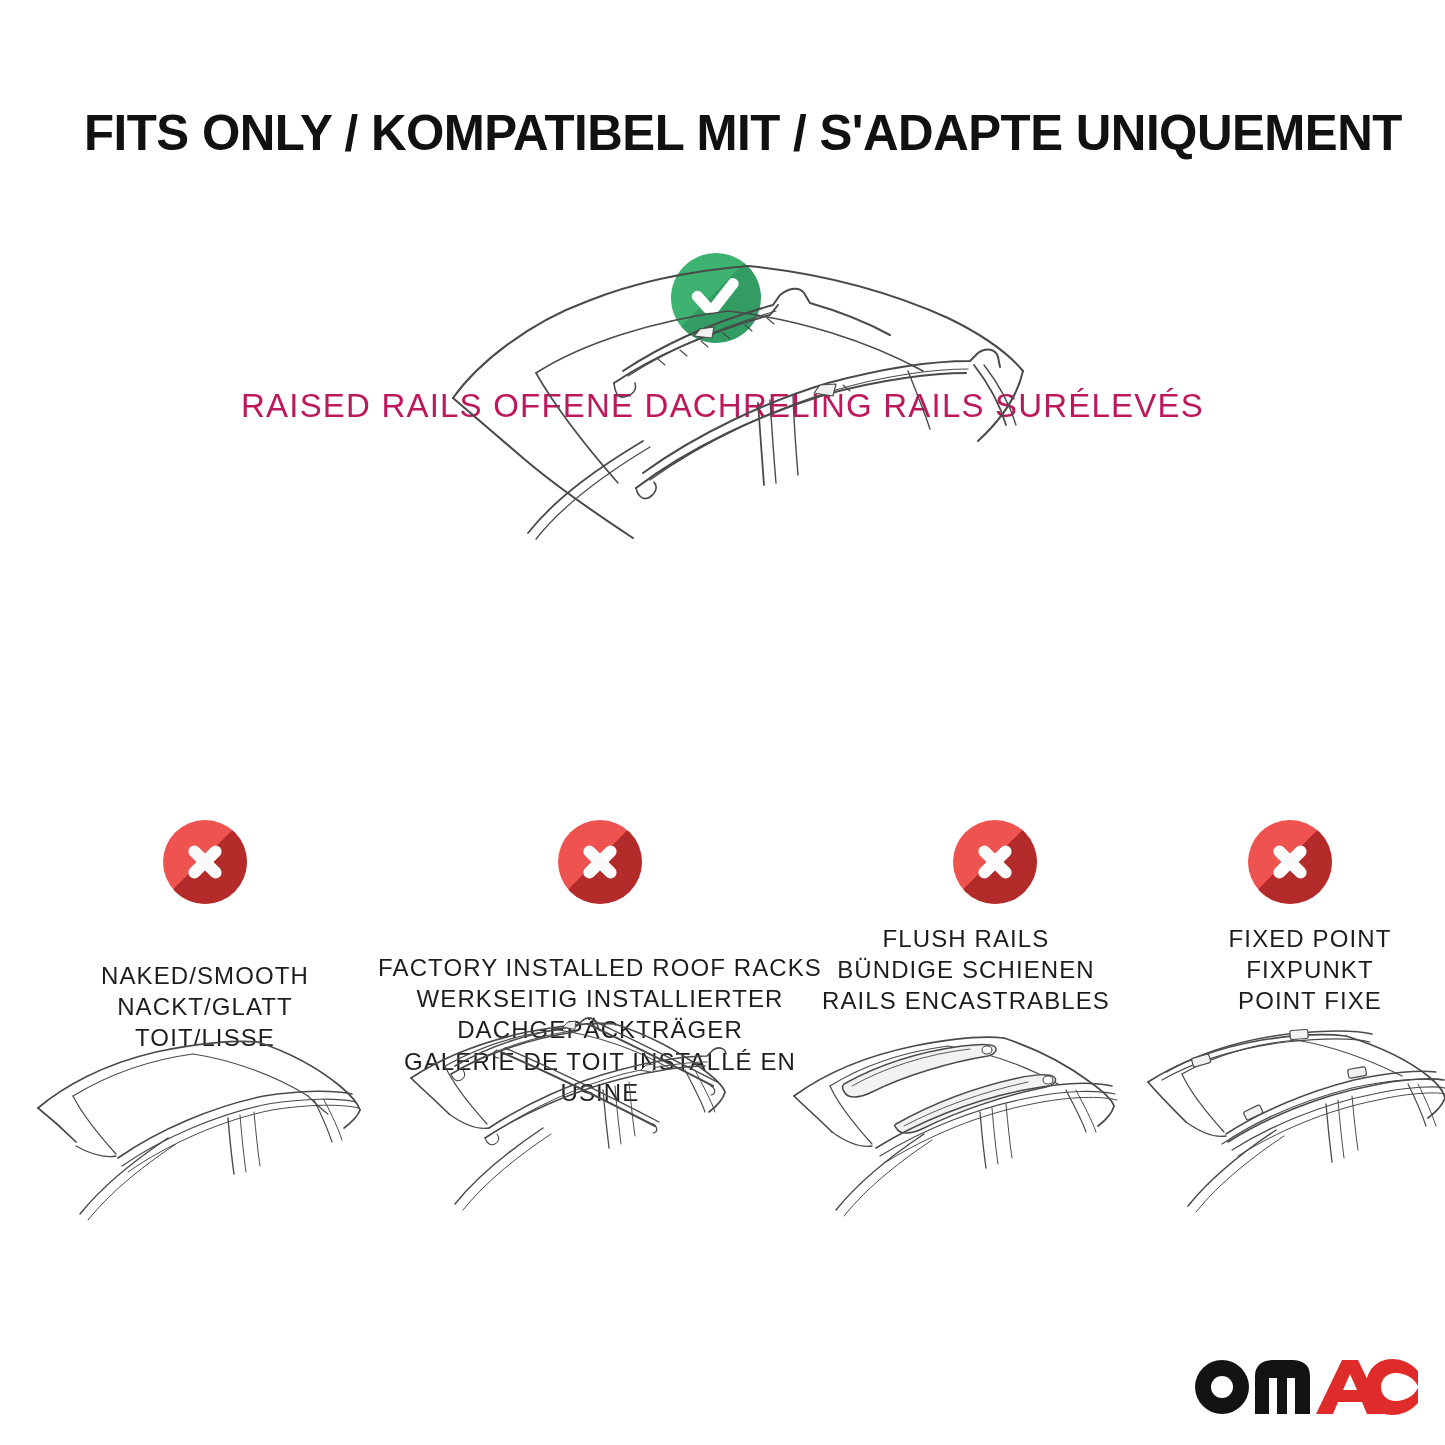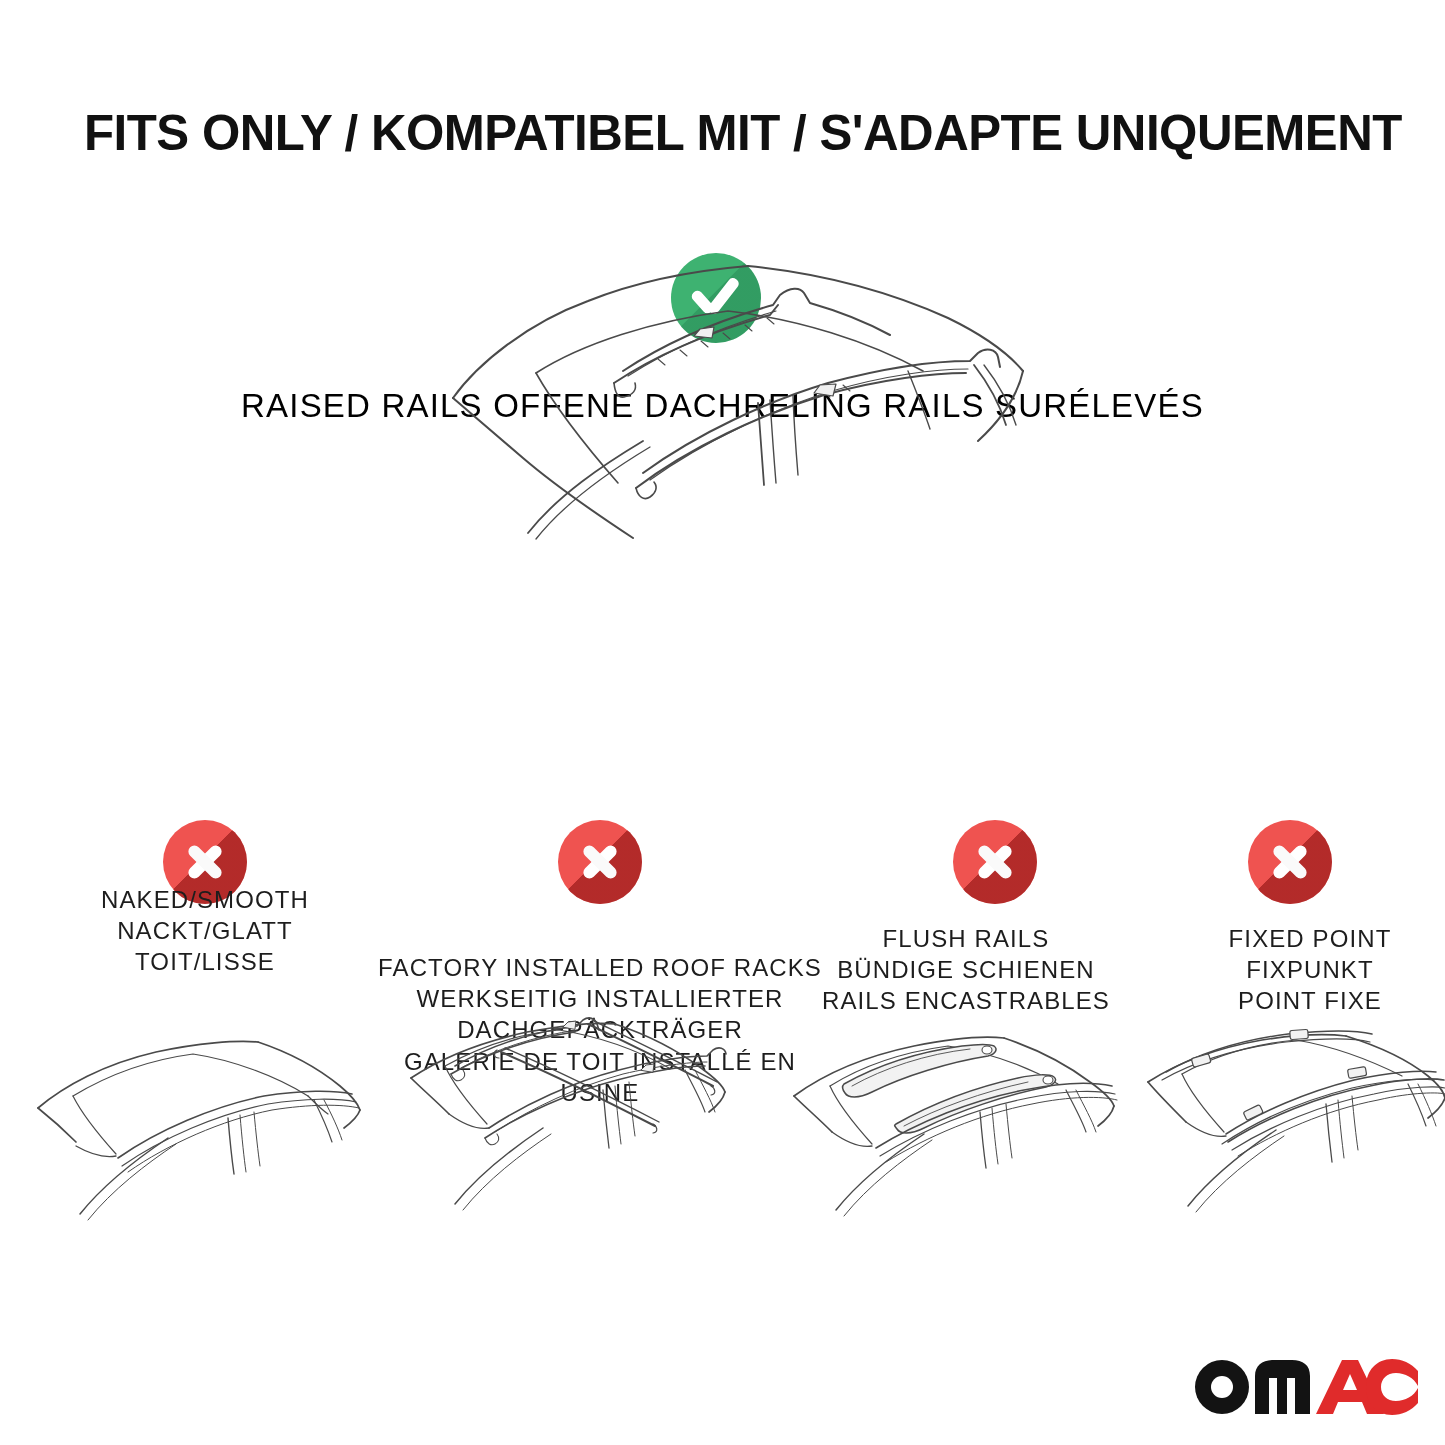--- a/index.html
+++ b/index.html
@@ -64,21 +64,21 @@
     left: 26px; top: 0px;
     transform: rotate(38deg);
   }
 
   .good-text {
     margin-top: 25px;
     font-size: 33px;
     line-height: 1.28;
     letter-spacing: 1.2px;
     font-weight: 400;
-    color: #000000;
+    color: #be185d;
   }
 
   .good-illus {
     position: absolute;
     left: 418px; top: 243px;
     width: 630px; height: 300px;
   }
 
   
   .circle-bad {
@@ -186,21 +186,21 @@
   </svg>
 </div>
 
 <div class="circle-bad" style="left:163px; top:820px;">
   <div class="shade"></div>
   <div class="x-mark">
       <span></span>
       <span></span>
     </div>
 </div>
-<div class="col-label" style="left:30px; top:884px; width:350px;">NAKED/SMOOTH
+<div class="col-label" style="left:30px; top:960px; width:350px;">NAKED/SMOOTH
 NACKT/GLATT
 TOIT/LISSE</div>
 <div class="col-illus" style="left:18px; top:1018px; width:350px; height:220px;">
   <svg viewBox="0 0 350 220" width="350" height="220" fill="none" stroke="#4a4a4a" stroke-width="1.7" stroke-linecap="round" stroke-linejoin="round">
     <path d="M20 90 C46 68 86 46 138 34 C180 25 218 22 240 24"></path>
     <path d="M240 24 C270 34 300 50 322 68 C334 78 340 86 342 92"></path>
     <path d="M20 90 C30 98 44 110 58 124"></path>
     <path d="M342 92 C340 98 334 104 326 110"></path>
 
     <path d="M55 78 C88 58 130 42 175 36 C215 42 258 58 290 78" stroke-width="1.2"></path>

